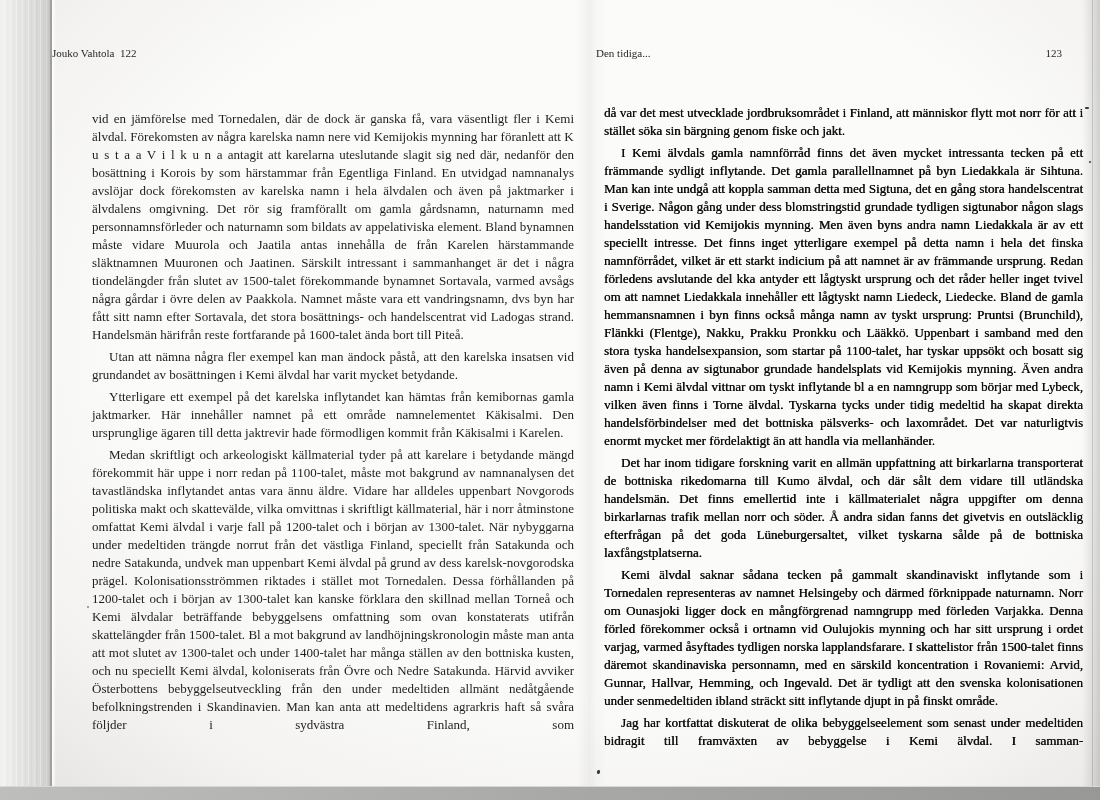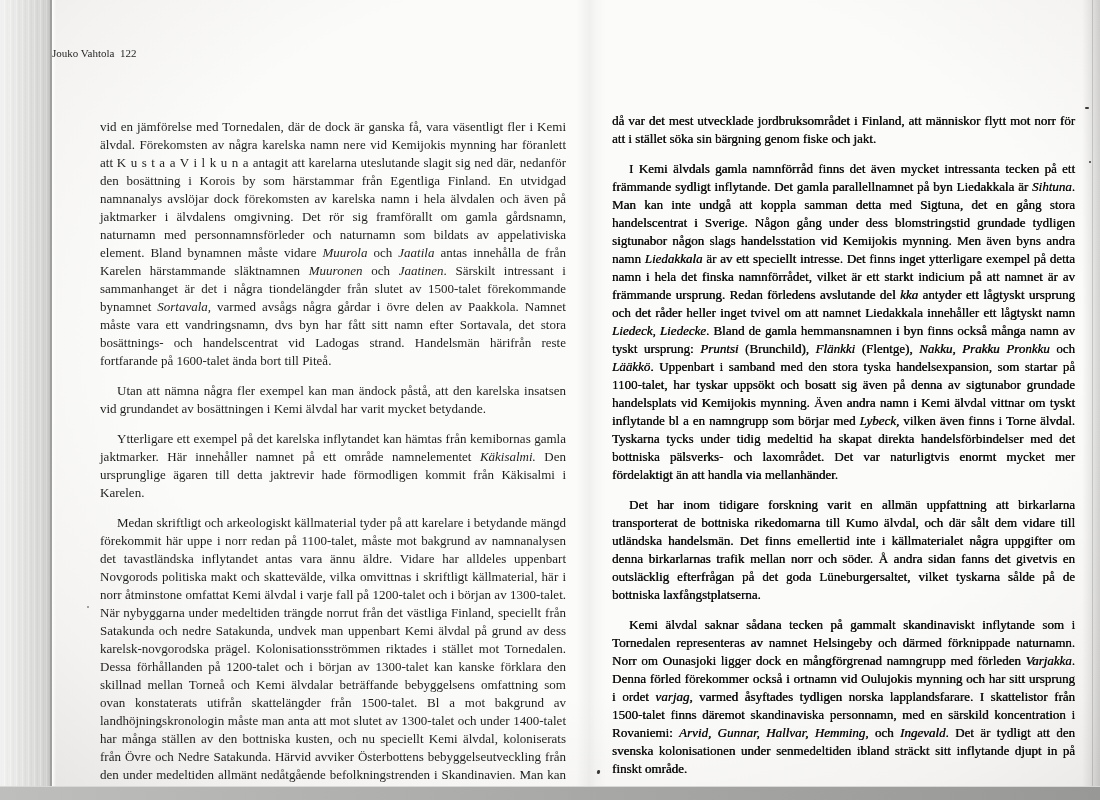--- a/index.html
+++ b/index.html
@@ -51,24 +51,24 @@
   .text{
     position:absolute;text-align:justify;color:var(--ink,#1e1e1e);
     font-size:13px;line-height:18px;
   }
   .page-left .text{left:36px;top:106px;width:490px;}
   .page-right .text{
     left:4px;top:100px;width:487px;
     color:var(--ink-right,#101010);
     text-shadow:0.35px 0 0 currentColor;
   }
-  p.para{margin:12px;padding:0;}
+  p.para{margin:4px;padding:0;}
   p.para.indent{text-indent:17px;}
   p.para.cont{text-align-last:justify;}
-  .it{font-style:italic;}
+  .it{}
   .spaced{letter-spacing:0.4px;}
   .speck{position:absolute;background:#3a3a3a;border-radius:50%;}
   #speck-1{left:1085px;top:107px;width:4px;height:2px;border-radius:1px;}
   #speck-2{left:1089px;top:161px;width:2px;height:2px;}
   #speck-3{left:597px;top:770px;width:3px;height:4px;border-radius:2px;transform:rotate(18deg);}
   #speck-4{left:87px;top:606px;width:2px;height:2px;opacity:0.6;}
 </style>
 </head>
 <body>
 
@@ -84,20 +84,24 @@
     </div>
     <div class="text">
         <p class="para"><span>vid en jämförelse med Tornedalen, där de dock är ganska få, vara väsentligt fler i Kemi älvdal. Förekomsten av några karelska namn nere vid Kemijokis mynning har föranlett att </span><span class="spaced">K u s t a a   V i l k u n a</span><span> antagit att karelarna uteslutande slagit sig ned där, nedanför den bosättning i Korois by som härstammar från Egentliga Finland. En utvidgad namnanalys avslöjar dock förekomsten av karelska namn i hela älvdalen och även på jaktmarker i älvdalens omgivning. Det rör sig framförallt om gamla gårdsnamn, naturnamn med personnamnsförleder och naturnamn som bildats av appelativiska element. Bland bynamnen måste vidare </span><span class="it">Muurola</span><span> och </span><span class="it">Jaatila</span><span> antas innehålla de från Karelen härstammande släktnamnen </span><span class="it">Muuronen</span><span> och </span><span class="it">Jaatinen</span><span>. Särskilt intressant i sammanhanget är det i några tiondelängder från slutet av 1500-talet förekommande bynamnet </span><span class="it">Sortavala,</span><span> varmed avsågs några gårdar i övre delen av Paakkola. Namnet måste vara ett vandringsnamn, dvs byn har fått sitt namn efter Sortavala, det stora bosättnings- och handelscentrat vid Ladogas strand. Handelsmän härifrån reste fortfarande på 1600-talet ända bort till Piteå.</span></p>
         <p class="para indent"><span>Utan att nämna några fler exempel kan man ändock påstå, att den karelska insatsen vid grundandet av bosättningen i Kemi älvdal har varit mycket betydande.</span></p>
         <p class="para indent"><span>Ytterligare ett exempel på det karelska inflytandet kan hämtas från kemibornas gamla jaktmarker. Här innehåller namnet på ett område namnelementet </span><span class="it">Käkisalmi.</span><span> Den ursprunglige ägaren till detta jaktrevir hade förmodligen kommit från Käkisalmi i Karelen.</span></p>
         <p class="para indent cont"><span>Medan skriftligt och arkeologiskt källmaterial tyder på att karelare i betydande mängd förekommit här uppe i norr redan på 1100-talet, måste mot bakgrund av namnanalysen det tavastländska inflytandet antas vara ännu äldre. Vidare har alldeles uppenbart Novgorods politiska makt och skattevälde, vilka omvittnas i skriftligt källmaterial, här i norr åtminstone omfattat Kemi älvdal i varje fall på 1200-talet och i början av 1300-talet. När nybyggarna under medeltiden trängde norrut från det västliga Finland, speciellt från Satakunda och nedre Satakunda, undvek man uppenbart Kemi älvdal på grund av dess karelsk-novgorodska prägel. Kolonisationsströmmen riktades i stället mot Tornedalen. Dessa förhållanden på 1200-talet och i början av 1300-talet kan kanske förklara den skillnad mellan Torneå och Kemi älvdalar beträffande bebyggelsens omfattning som ovan konstaterats utifrån skattelängder från 1500-talet. Bl a mot bakgrund av landhöjningskronologin måste man anta att mot slutet av 1300-talet och under 1400-talet har många ställen av den bottniska kusten, och nu speciellt Kemi älvdal, koloniserats från Övre och Nedre Satakunda. Härvid avviker Österbottens bebyggelseutveckling från den under medeltiden allmänt nedåtgående befolkningstrenden i Skandinavien. Man kan anta att medeltidens agrarkris haft så svåra följder i sydvästra Finland, som</span></p>
       </div>
   </section>
 
   <section class="page page-right">
+    <div class="header">
+      <span class="head">Den tidiga...</span>
+      <span class="pageno">123</span>
+    </div>
     <div class="text">
         <p class="para"><span>då var det mest utvecklade jordbruksområdet i Finland, att människor flytt mot norr för att i stället söka sin bärgning genom fiske och jakt.</span></p>
         <p class="para indent"><span>I Kemi älvdals gamla namnförråd finns det även mycket intressanta tecken på ett främmande sydligt inflytande. Det gamla parallellnamnet på byn Liedakkala är </span><span class="it">Sihtuna</span><span>. Man kan inte undgå att koppla samman detta med Sigtuna, det en gång stora handelscentrat i Sverige. Någon gång under dess blomstringstid grundade tydligen sigtunabor någon slags handelsstation vid Kemijokis mynning. Men även byns andra namn </span><span class="it">Liedakkala</span><span> är av ett speciellt intresse. Det finns inget ytterligare exempel på detta namn i hela det finska namnförrådet, vilket är ett starkt indicium på att namnet är av främmande ursprung. Redan förledens avslutande del </span><span class="it">kka</span><span> antyder ett lågtyskt ursprung och det råder heller inget tvivel om att namnet Liedakkala innehåller ett lågtyskt namn </span><span class="it">Liedeck, Liedecke</span><span>. Bland de gamla hemmansnamnen i byn finns också många namn av tyskt ursprung: </span><span class="it">Pruntsi</span><span> (Brunchild), </span><span class="it">Flänkki</span><span> (Flentge), </span><span class="it">Nakku, Prakku Pronkku</span><span> och </span><span class="it">Lääkkö</span><span>. Uppenbart i samband med den stora tyska handelsexpansion, som startar på 1100-talet, har tyskar uppsökt och bosatt sig även på denna av sigtunabor grundade handelsplats vid Kemijokis mynning. Även andra namn i Kemi älvdal vittnar om tyskt inflytande bl a en namngrupp som börjar med </span><span class="it">Lybeck,</span><span> vilken även finns i Torne älvdal. Tyskarna tycks under tidig medeltid ha skapat direkta handelsförbindelser med det bottniska pälsverks- och laxområdet. Det var naturligtvis enormt mycket mer fördelaktigt än att handla via mellanhänder.</span></p>
         <p class="para indent"><span>Det har inom tidigare forskning varit en allmän uppfattning att birkarlarna transporterat de bottniska rikedomarna till Kumo älvdal, och där sålt dem vidare till utländska handelsmän. Det finns emellertid inte i källmaterialet några uppgifter om denna birkarlarnas trafik mellan norr och söder. Å andra sidan fanns det givetvis en outsläcklig efterfrågan på det goda Lüneburgersaltet, vilket tyskarna sålde på de bottniska laxfångstplatserna.</span></p>
         <p class="para indent"><span>Kemi älvdal saknar sådana tecken på gammalt skandinaviskt inflytande som i Tornedalen representeras av namnet Helsingeby och därmed förknippade naturnamn. Norr om Ounasjoki ligger dock en mångförgrenad namngrupp med förleden </span><span class="it">Varjakka</span><span>. Denna förled förekommer också i ortnamn vid Oulujokis mynning och har sitt ursprung i ordet </span><span class="it">varjag,</span><span> varmed åsyftades tydligen norska lapplandsfarare. I skattelistor från 1500-talet finns däremot skandinaviska personnamn, med en särskild koncentration i Rovaniemi: </span><span class="it">Arvid, Gunnar, Hallvar, Hemming,</span><span> och </span><span class="it">Ingevald</span><span>. Det är tydligt att den svenska kolonisationen under senmedeltiden ibland sträckt sitt inflytande djupt in på finskt område.</span></p>
         <p class="para indent cont"><span>Jag har kortfattat diskuterat de olika bebyggelseelement som senast under medeltiden bidragit till framväxten av bebyggelse i Kemi älvdal. I samman-</span></p>
       </div>
   </section>
 
   <div class="right-edge"></div>

